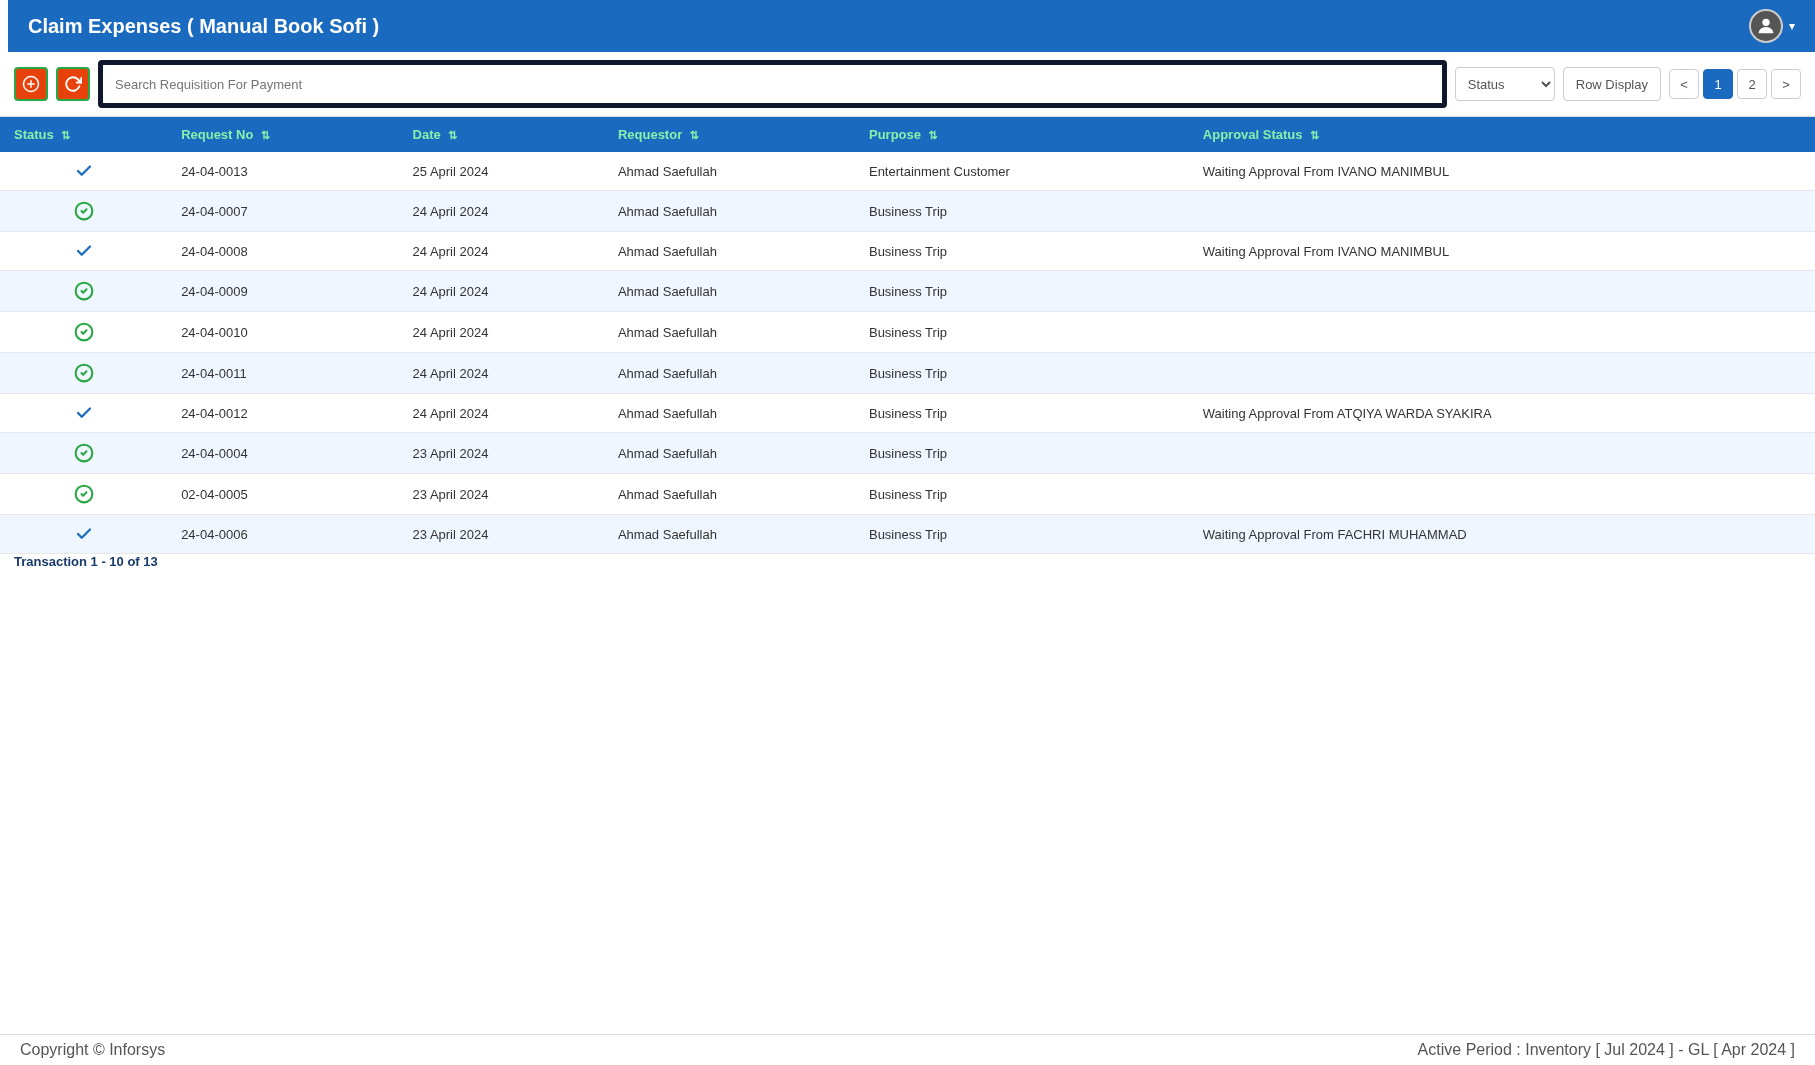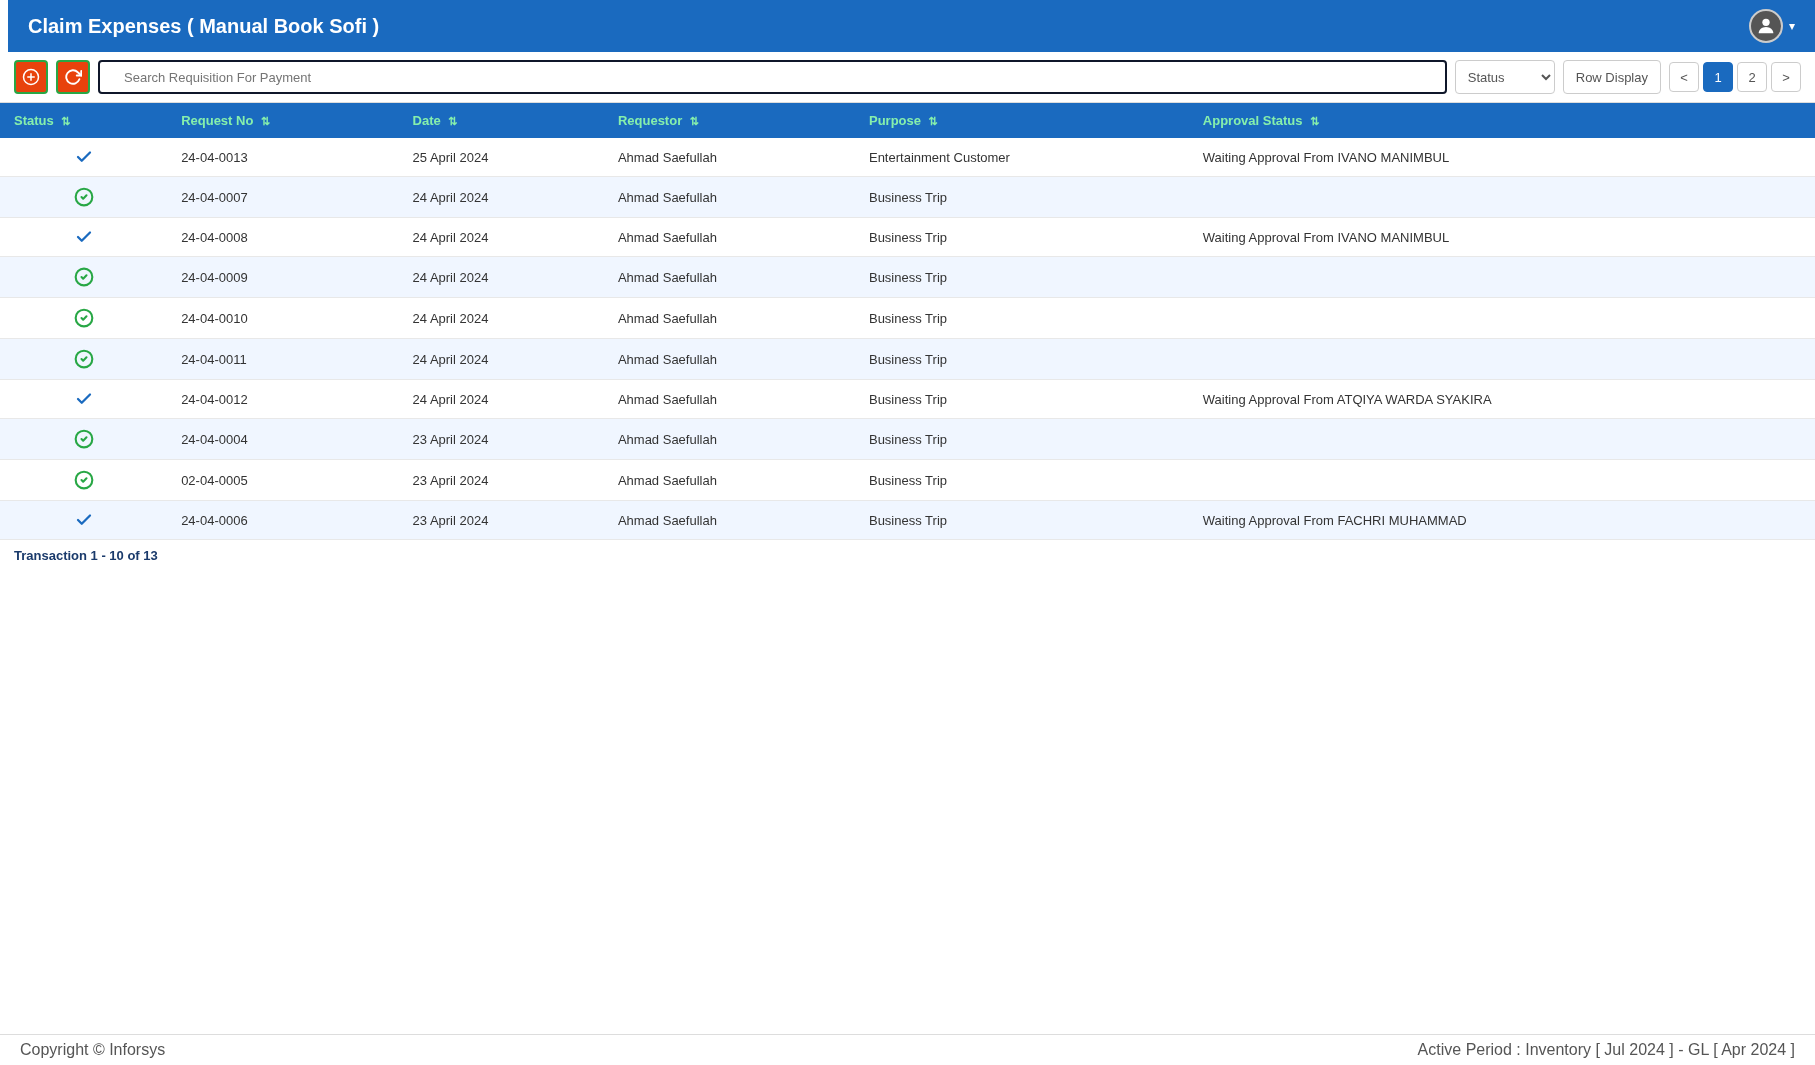--- a/index.html
+++ b/index.html
@@ -75,24 +75,24 @@
       display: flex;
       align-items: center;
       justify-content: center;
       cursor: pointer;
       color: #fff;
       font-size: 16px;
       flex-shrink: 0;
     }
     .search-input {
       flex: 1;
-      height: 34px;
-      border: 2px solid #0f172a;
-      border-radius: 4px;
-      padding: 0 24px;
+      height: 48px;
+      border: 5px solid #0f172a;
+      border-radius: 4px;
+      padding: 0 12px;
       font-size: 13px;
       color: #555;
       outline: none;
     }
     .status-select {
       height: 34px;
       border: 1px solid #ccc;
       border-radius: 4px;
       padding: 0 8px;
       font-size: 13px;
@@ -192,21 +192,21 @@
       justify-content: space-between;
       padding: 6px 20px;
       font-size: 16px;
       color: #555;
       flex-shrink: 0;
     }
     .transaction-info {
       font-weight: bold;
       color: #1a3a6b;
       font-size: 13px;
-      padding: 8px 14px;
+      padding: 0 14px;
     }
   </style>
 </head>
 <body>
 
 <div class="top-header">
   <span class="top-header-title">Claim Expenses ( Manual Book Sofi )</span>
   <div class="top-header-user">
     <div class="avatar-circle">
       <svg width="22" height="22" viewBox="0 0 24 24" fill="white">

